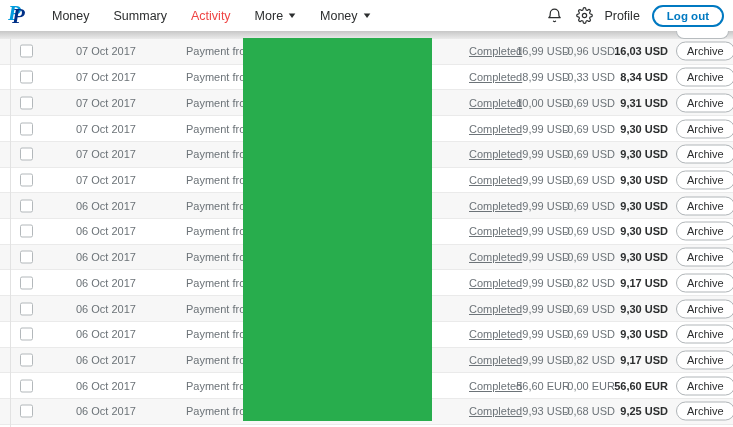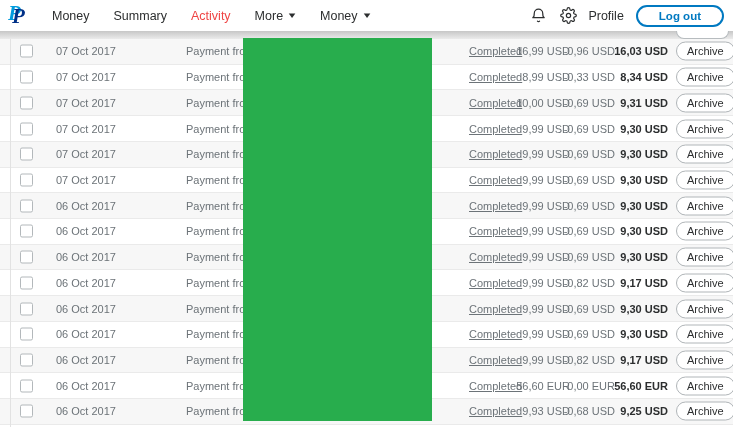--- a/index.html
+++ b/index.html
@@ -28,21 +28,21 @@
   .chev { font-size: 8px; color: #2c2e2f; margin-left: 5px; transform: scaleX(1.4); display: none; }
   .nav-item.has-dd .chev { display: inline-block; }
 
   .header-right { margin-left: auto; display: flex; align-items: center; margin-right: 9px; justify-content: space-between; }
   .icon-btn { background: none; border: none; cursor: pointer; padding: 2px; display: flex; align-items: center; margin-right: 9px; }
   .profile-link { font-size: 12.5px; margin-right: 12px; cursor: pointer; }
   .logout-btn {
     font-family: "Liberation Sans", sans-serif;
     font-size: 11.5px; font-weight: bold; color: #0079c1;
     background: #fff; border: 2px solid #0079c1; border-radius: 12px;
-    padding: 3px 21px; cursor: pointer;
+    padding: 3px 13px; cursor: pointer;
   }
 
   
   .top-band {
     position: absolute; top: 31px; left: 0; right: 0; height: 8px;
     background: linear-gradient(#c7c7c7, #ebebeb); z-index: 1;
   }
   .partial-archive {
     position: absolute; top: 31px; left: 676px; width: 53px; height: 8px;
     background: #fff; border: 1px solid #b7bcbf; border-top: none;
@@ -58,21 +58,21 @@
     cursor: pointer;
   }
   .row.alt { background: #f7f7f7; }
   .cell { position: absolute; top: 50%; transform: translateY(-50%); white-space: nowrap; }
   .cell.cb     { left: 20px; height: 13px; }
   .row-checkbox {
     appearance: none; -webkit-appearance: none;
     width: 13px; height: 13px; border: 1px solid #b3b8bb; border-radius: 2px;
     background: #fff; cursor: pointer; display: block;
   }
-  .cell.date   { left: 56px; }
+  .cell.date   { left: 76px; }
   .cell.desc   { left: 186px; }
   .cell.status { left: 469px; text-decoration: underline; }
   .cell.gross  { left: 490px; width: 80px; text-align: right; }
   .cell.fee    { left: 535px; width: 80px; text-align: right; }
   .cell.net    { left: 578px; width: 90px; text-align: right; font-weight: bold; color: #2c2e2f; }
   .cell.action { left: 676px; }
   .archive-btn {
     font-family: "Liberation Sans", sans-serif;
     font-size: 11px; color: #2c2e2f; background: #fff;
     border: 1px solid #b0b5b8; border-radius: 10px;

